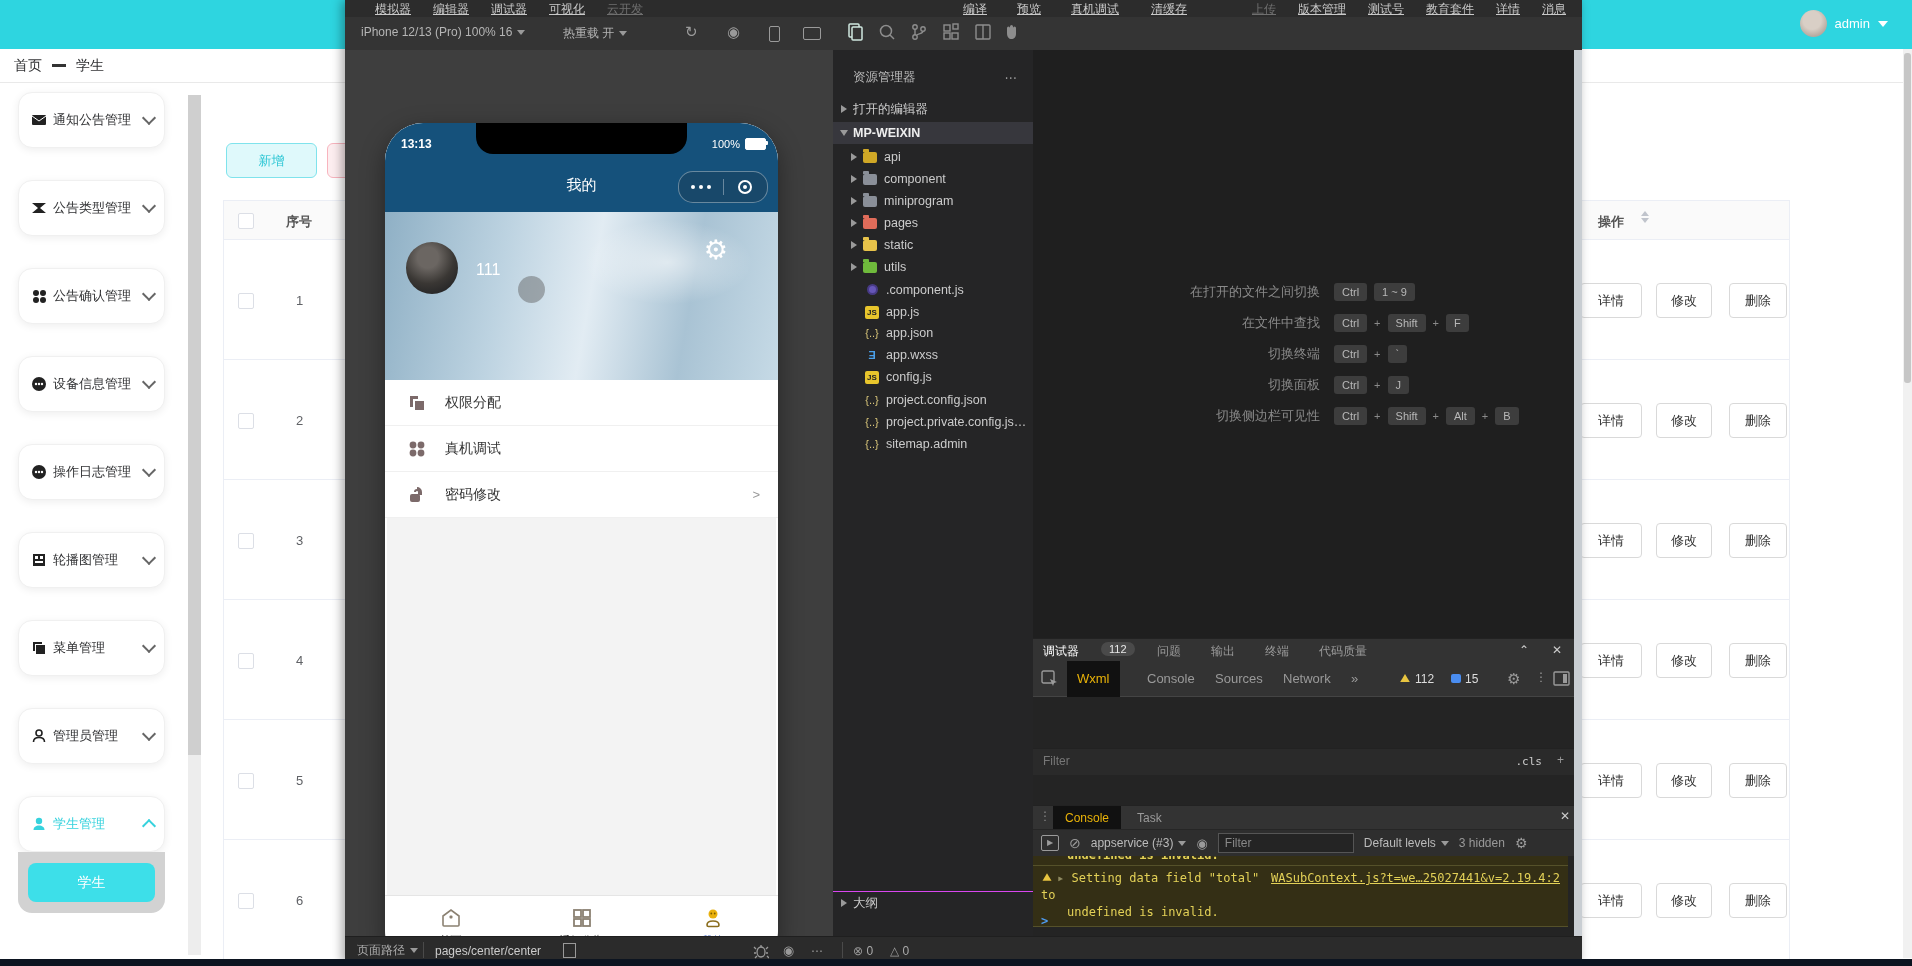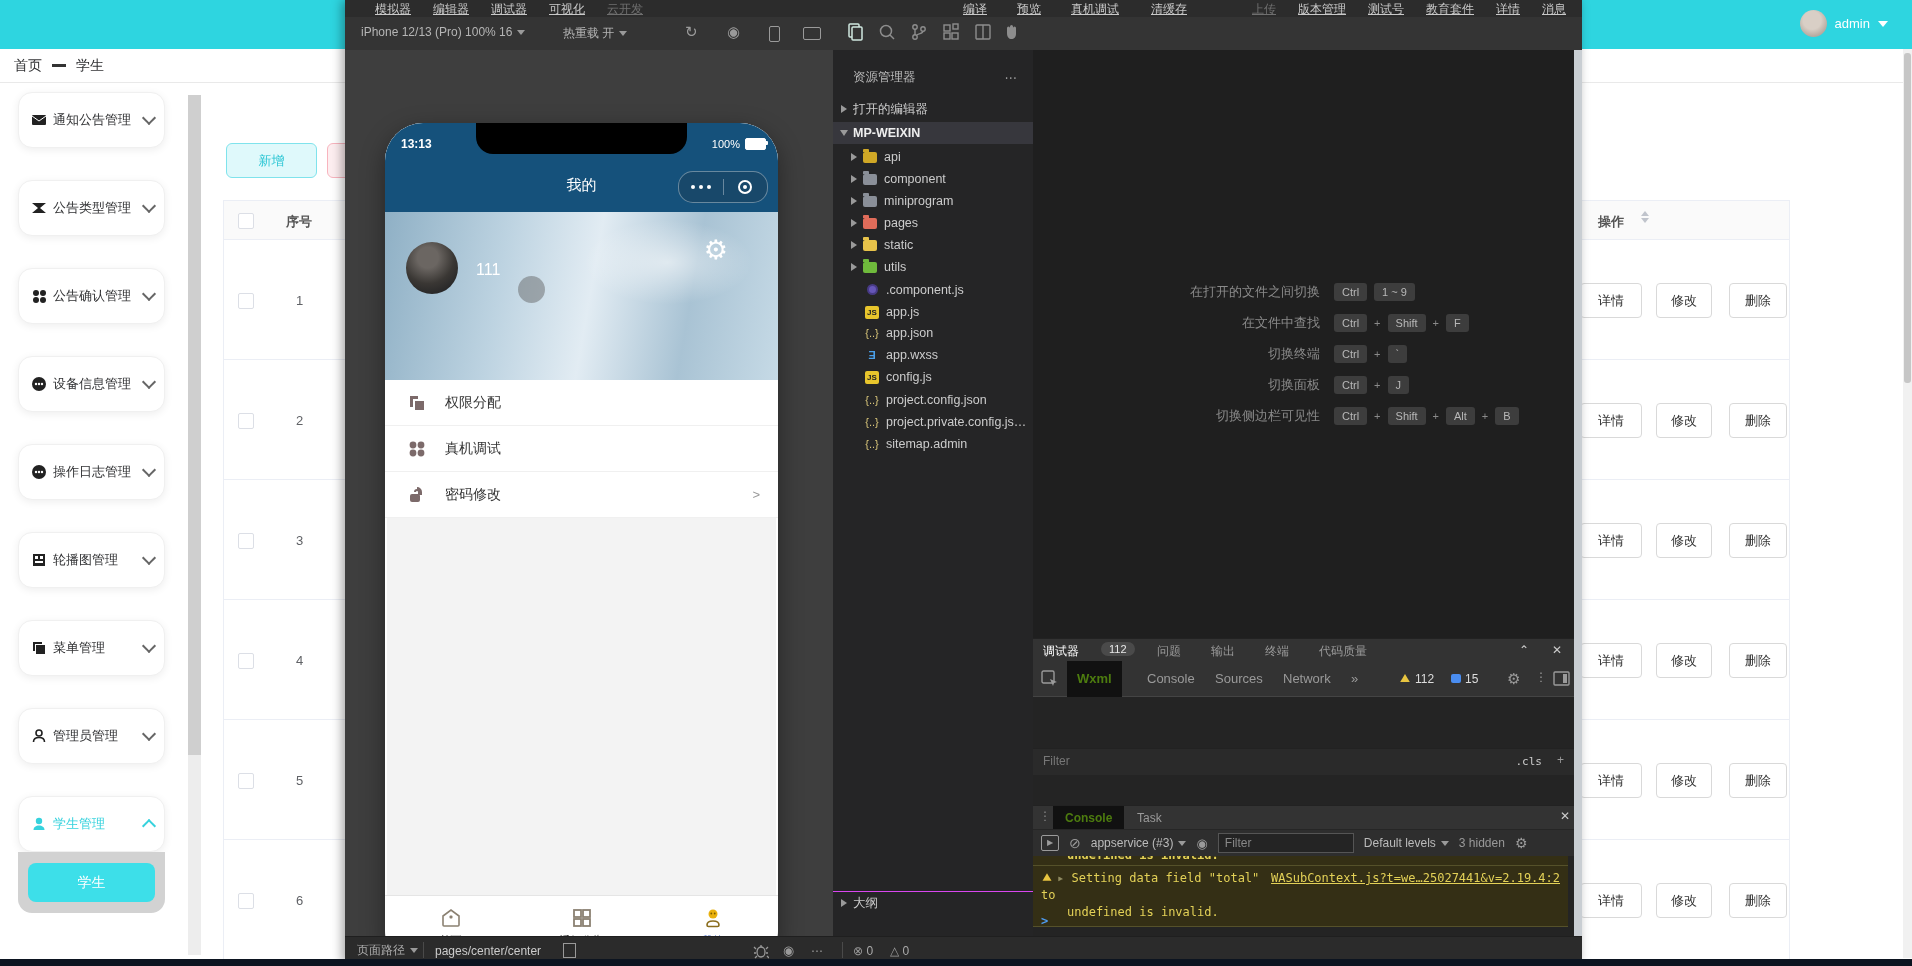--- a/index.html
+++ b/index.html
@@ -64,21 +64,21 @@
   kbd{background:#3d3d3d;color:#b8b8b8;font-size:11px;padding:3px 8px;border-radius:3px;font-family:"Liberation Sans",sans-serif;white-space:nowrap;}
   .plus{color:#8a8a8a;font-size:11px;}
   
   .debug{left:688px;top:638px;width:549px;height:298px;background:#242424;font-size:12px;color:#9a9a9a;}
   .d-row{position:absolute;left:0;width:549px;box-sizing:border-box;}
   .r1{top:0;height:23px;background:#333;border-top:1px solid #222;}
   .r1 span{position:absolute;top:4px;}
   .badge{background:#4a4a4a;color:#e8e8e8;border-radius:9px;padding:1px 8px;font-size:11px;}
   .r2{top:23px;height:36px;background:#333;border-bottom:1px solid #444;}
   .r2 .tab{position:absolute;top:0;height:36px;line-height:36px;padding:0 10px;font-size:13px;}
-  .tab.on{background:#111;color:#4d7c0f;font-weight:bold;}
+  .tab.on{background:#111;color:#eab308;}
   .r-el{top:59px;height:21px;background:#242424;}
   .r3{top:80px;height:30px;background:#333;}
   .r3 .tab{position:absolute;top:0;height:30px;line-height:30px;padding:0 8px;font-size:13px;}
   .r4{top:110px;height:27px;background:#2a2a2a;border-top:1px solid #222;}
   .r4 input{position:absolute;left:8px;top:4px;width:380px;background:transparent;border:none;color:#bbb;font-size:12px;outline:none;}
   .r4 input::placeholder{color:#777;}
   .r-sty{top:137px;height:30px;background:#242424;}
   .r5{top:167px;height:24px;background:#333;border-top:1px solid #222;}
   .r5 .tab{position:absolute;top:0;height:24px;line-height:24px;padding:0 12px;font-size:12px;}
   .r6{top:191px;height:27px;background:#2e2e2e;border-top:1px solid #262626;display:flex;align-items:center;gap:10px;padding-left:8px;}

